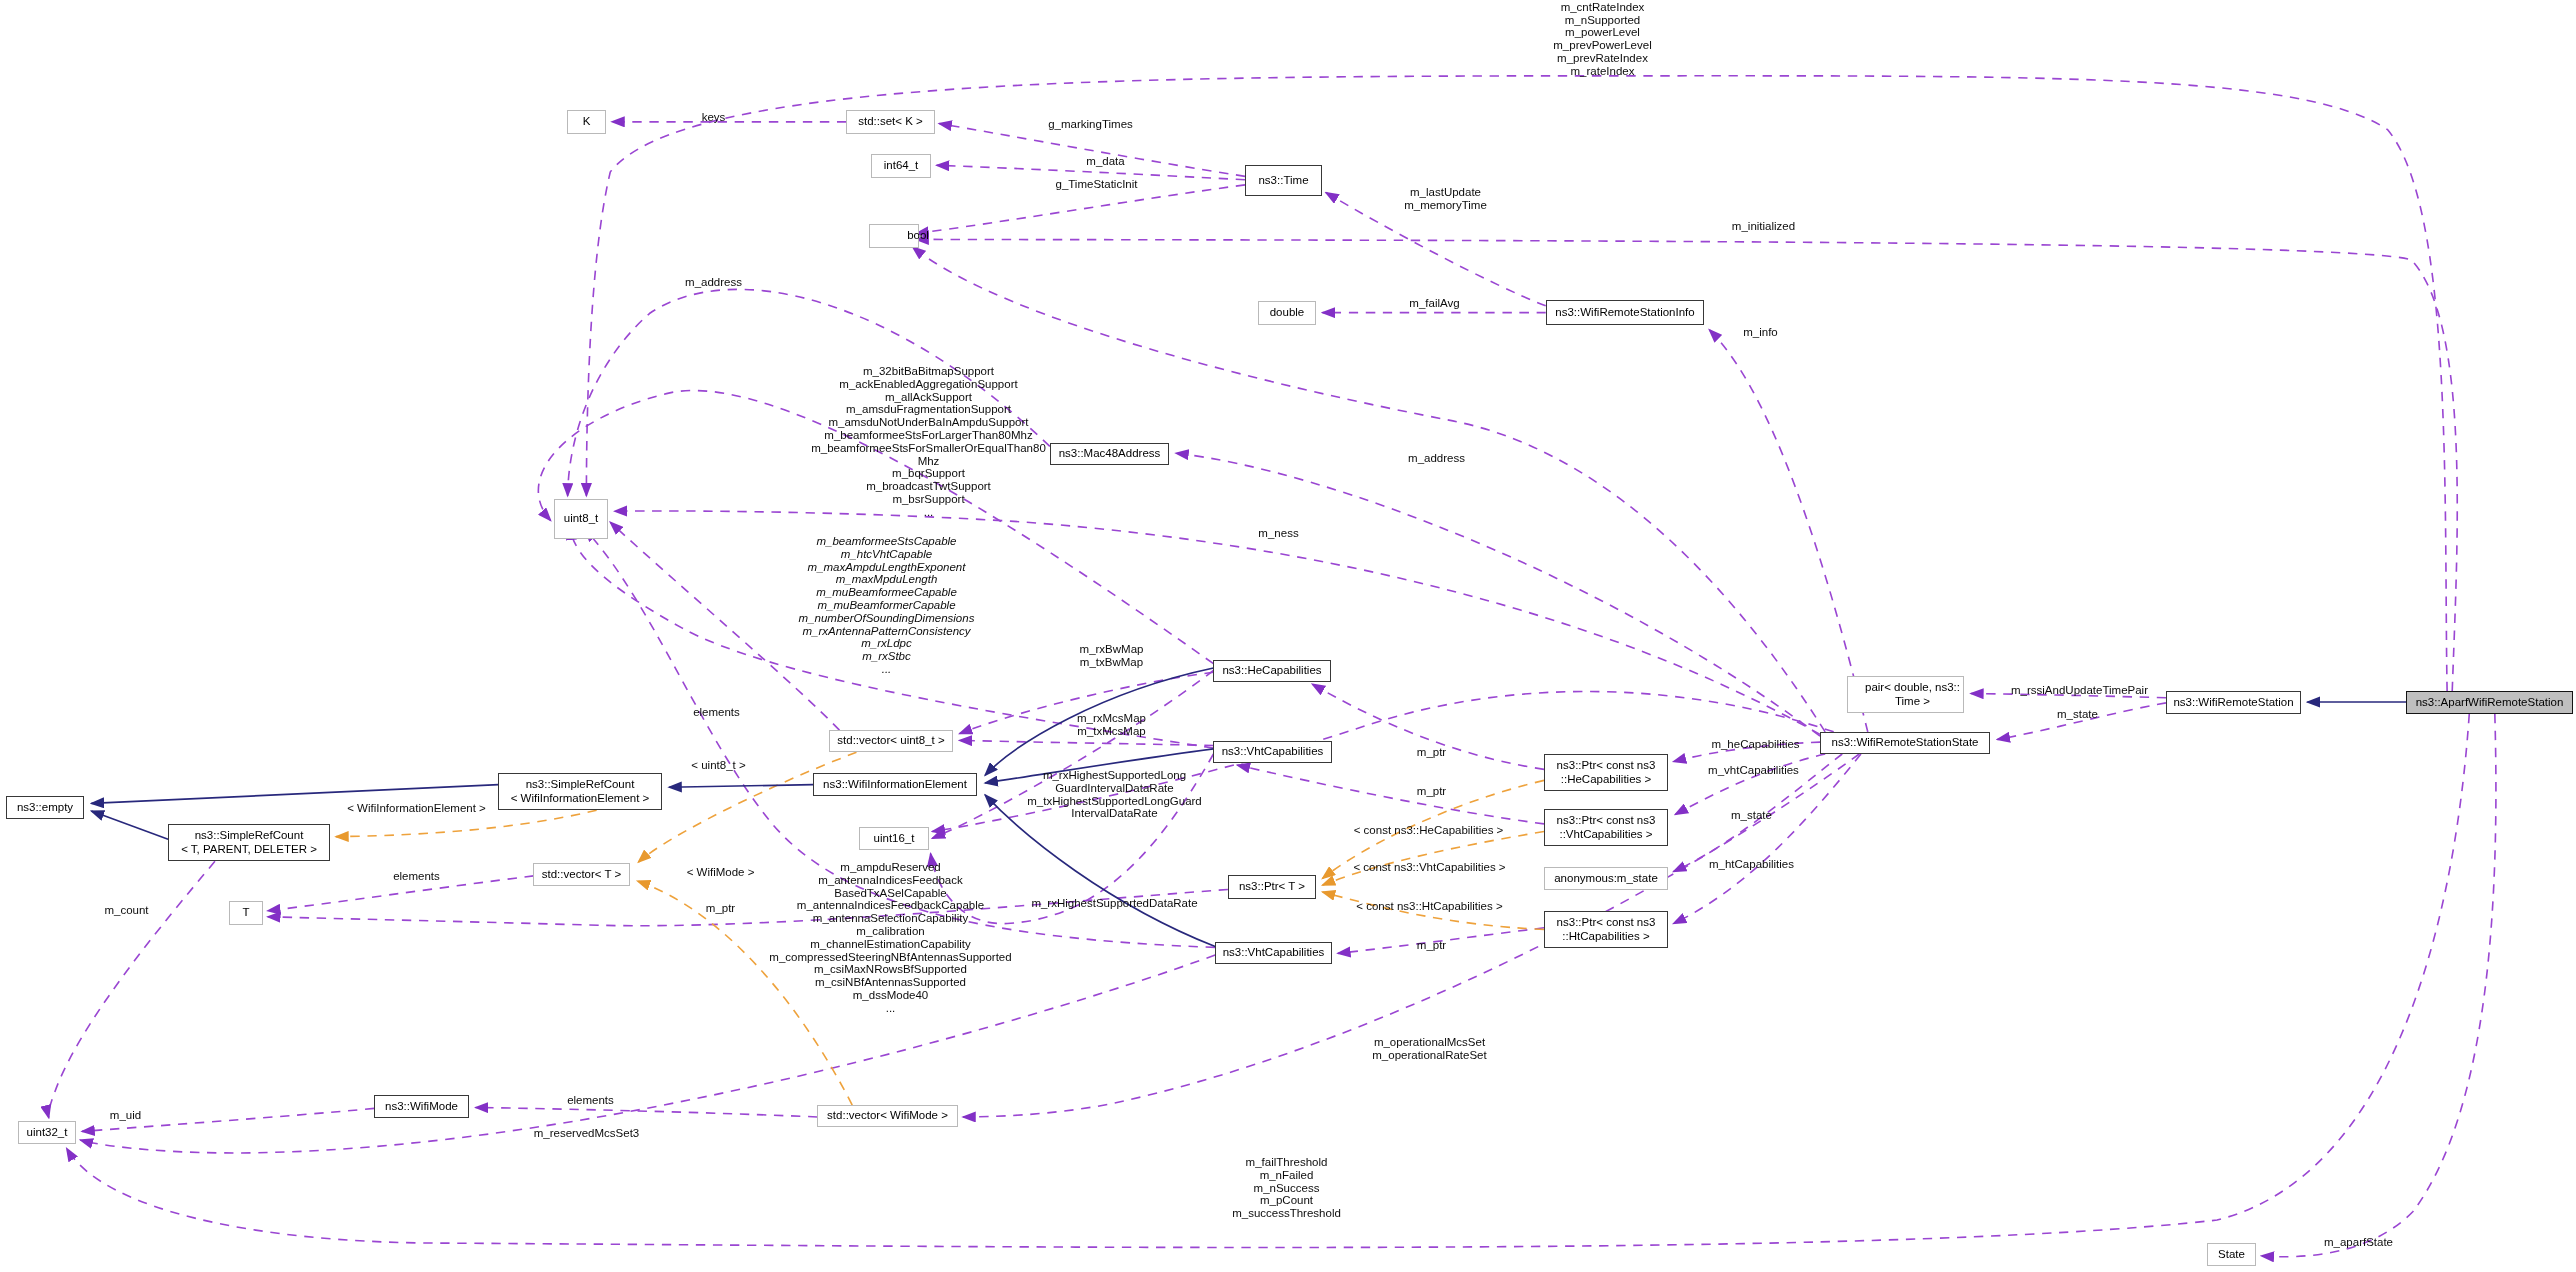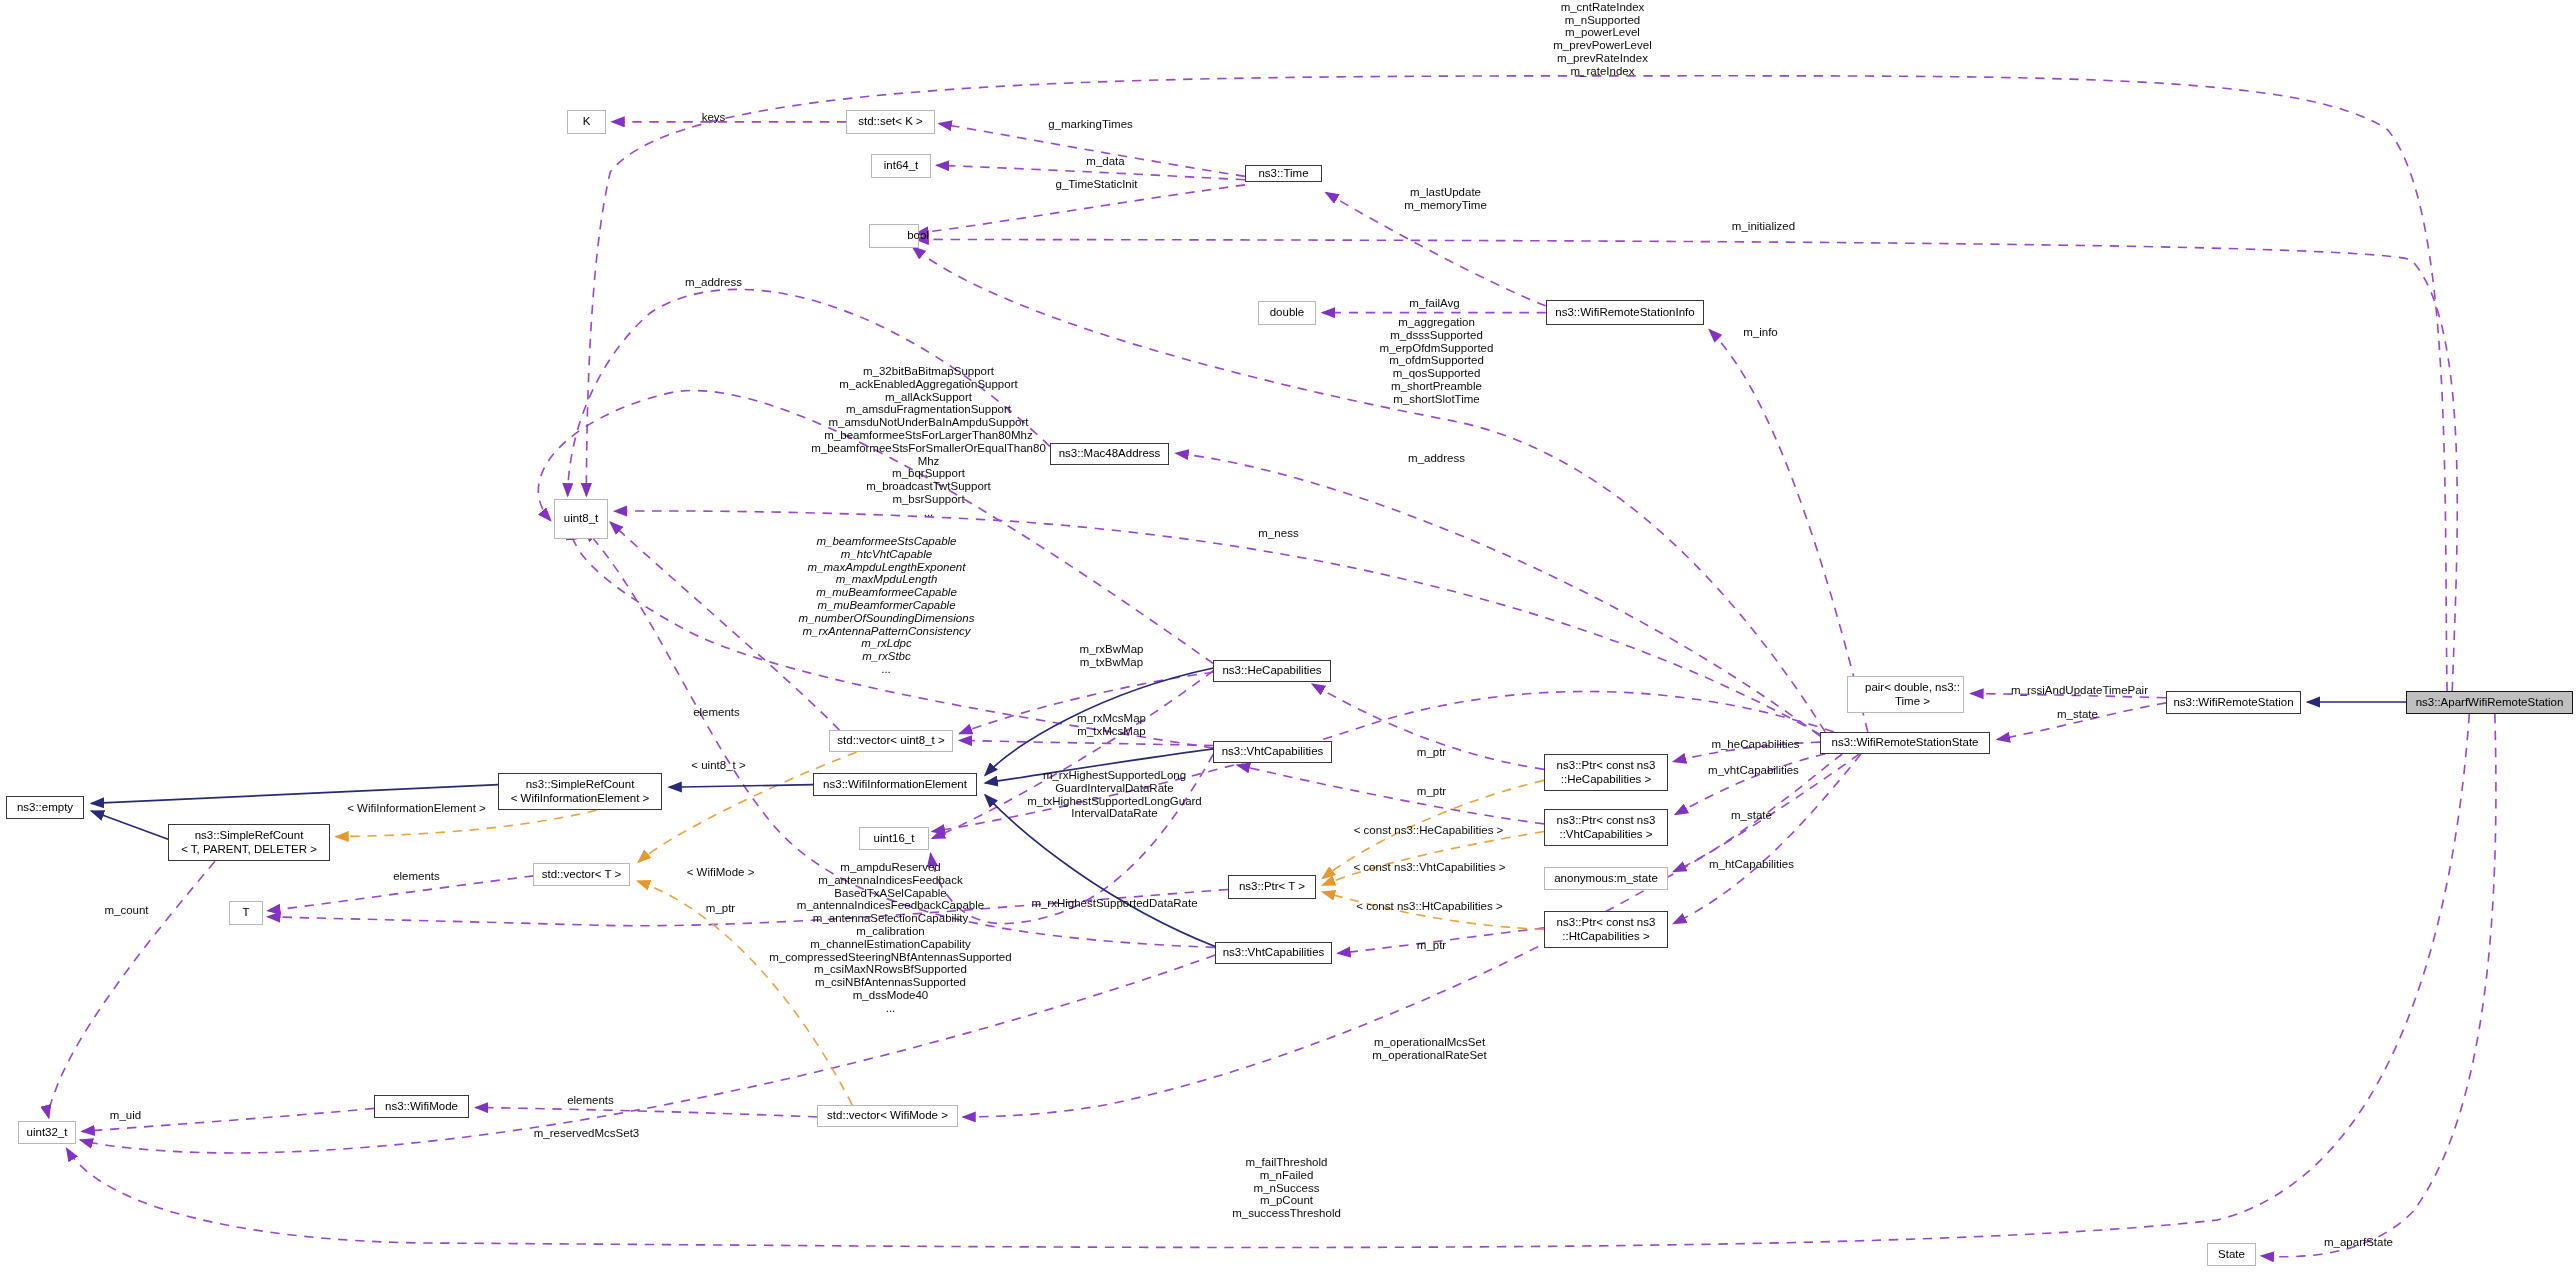--- a/index.html
+++ b/index.html
@@ -85,21 +85,21 @@
       <path d="M585,921 L107,943" class="edge i" marker-end="url(#ah-i)"></path>
       <path d="M197,985 L107,952" class="edge i" marker-end="url(#ah-i)"></path>
       <path d="M1424,784 C1292,812 1192,872 1156,910" class="edge i" marker-end="url(#ah-i)"></path>
       <path d="M1424,879 C1332,891 1242,906 1156,919" class="edge i" marker-end="url(#ah-i)"></path>
       <path d="M1426,1111 C1302,1062 1202,982 1156,933" class="edge i" marker-end="url(#ah-i)"></path>
     </svg>
 
 <div class="node plain" style="left: 567px; top: 110px; width: 39px; height: 24px;">K</div>
     <div class="node plain" style="left: 846px; top: 110px; width: 89px; height: 24px;">std::set&lt; K &gt;</div>
     <div class="node plain" style="left: 871px; top: 154px; width: 60px; height: 24px;">int64_t</div>
-    <div class="node class" style="left: 1245px; top: 165px; width: 77px; height: 17px;">ns3::Time</div>
+    <div class="node class" style="left: 1245px; top: 165px; width: 77px; height: 31px;">ns3::Time</div>
     <div class="node plain" style="left: 869px; top: 224px; width: 41px; height: 24px; padding-left: 48px;">bool</div>
     <div class="node plain" style="left: 1258px; top: 301px; width: 58px; height: 24px;">double</div>
     <div class="node class" style="left: 1546px; top: 300px; width: 158px; height: 25px;">ns3::WifiRemoteStationInfo</div>
     <div class="node class" style="left: 1050px; top: 443px; width: 119px; height: 22px;">ns3::Mac48Address</div>
     <div class="node plain" style="left: 554px; top: 499px; width: 54px; height: 40px;">uint8_t</div>
     <div class="node class" style="left: 1213px; top: 660px; width: 118px; height: 22px;">ns3::HeCapabilities</div>
     <div class="node plain" style="left: 829px; top: 730px; width: 124px; height: 22px;">std::vector&lt; uint8_t &gt;</div>
     <div class="node class" style="left: 1213px; top: 741px; width: 119px; height: 22px;">ns3::VhtCapabilities</div>
     <div class="node plain" style="left: 1847px; top: 676px; width: 117px; height: 37px; padding-left: 14px;">pair&lt; double, ns3::
 Time &gt;</div>
@@ -136,27 +136,20 @@
 m_rateIndex</div>
     <div class="edge-label" style="left: 475px; top: 111px;">keys</div>
     <div class="edge-label" style="left: 852px; top: 118px;">g_markingTimes</div>
     <div class="edge-label" style="left: 867px; top: 155px;">m_data</div>
     <div class="edge-label" style="left: 858px; top: 178px;">g_TimeStaticInit</div>
     <div class="edge-label" style="left: 1207px; top: 186px;">m_lastUpdate
 m_memoryTime</div>
     <div class="edge-label" style="left: 1525px; top: 220px;">m_initialized</div>
     <div class="edge-label" style="left: 475px; top: 276px;">m_address</div>
     <div class="edge-label" style="left: 1196px; top: 297px;">m_failAvg</div>
-    <div class="edge-label" style="left: 1198px; top: 316px;">m_aggregation
-m_dsssSupported
-m_erpOfdmSupported
-m_ofdmSupported
-m_qosSupported
-m_shortPreamble
-m_shortSlotTime</div>
     <div class="edge-label" style="left: 1522px; top: 326px;">m_info</div>
     <div class="edge-label" style="left: 690px; top: 365px;">m_32bitBaBitmapSupport
 m_ackEnabledAggregationSupport
 m_allAckSupport
 m_amsduFragmentationSupport
 m_amsduNotUnderBaInAmpduSupport
 m_beamformeeStsForLargerThan80Mhz
 m_beamformeeStsForSmallerOrEqualThan80
 Mhz
 m_bqrSupport

